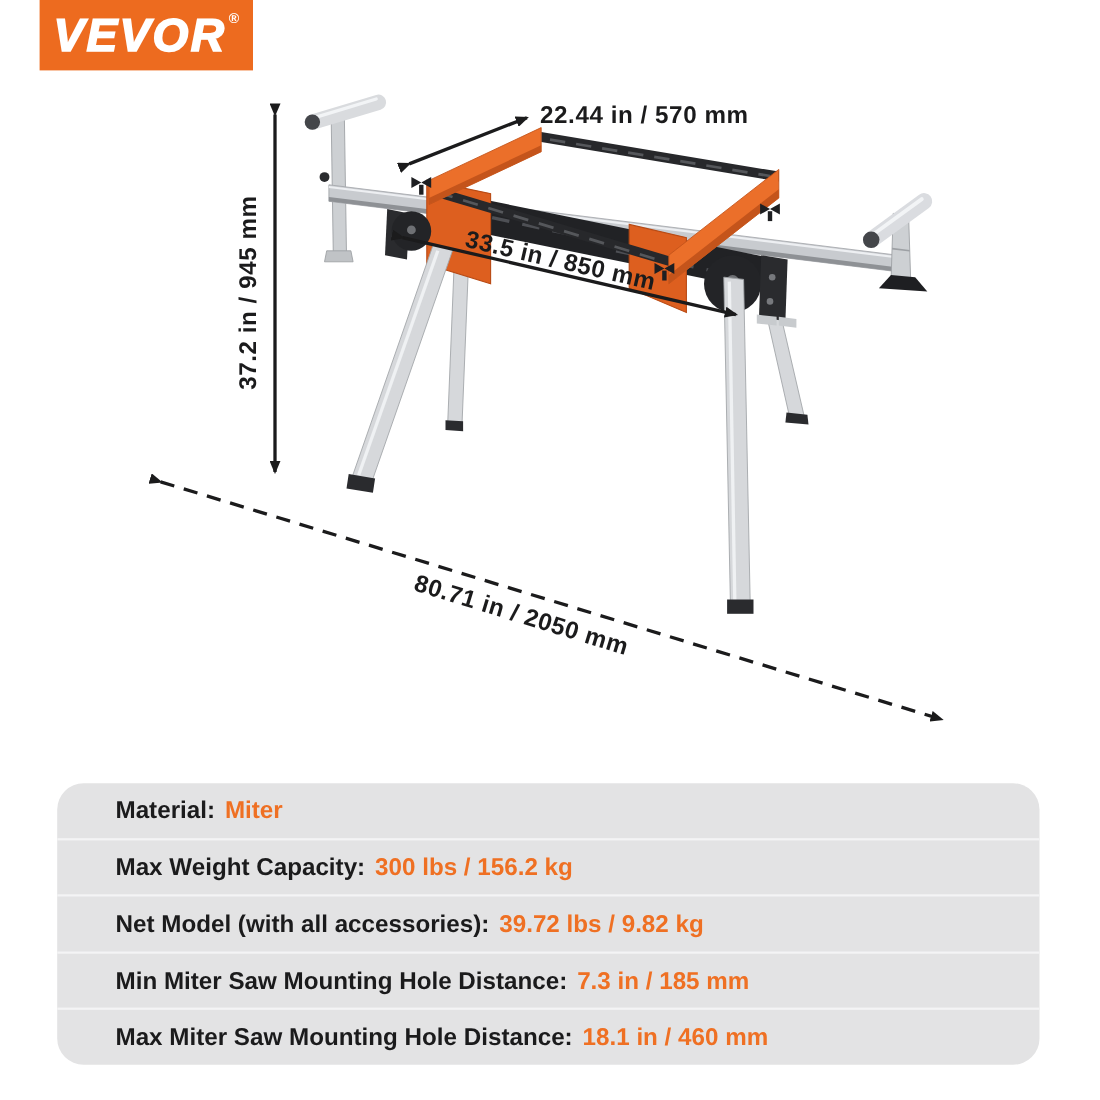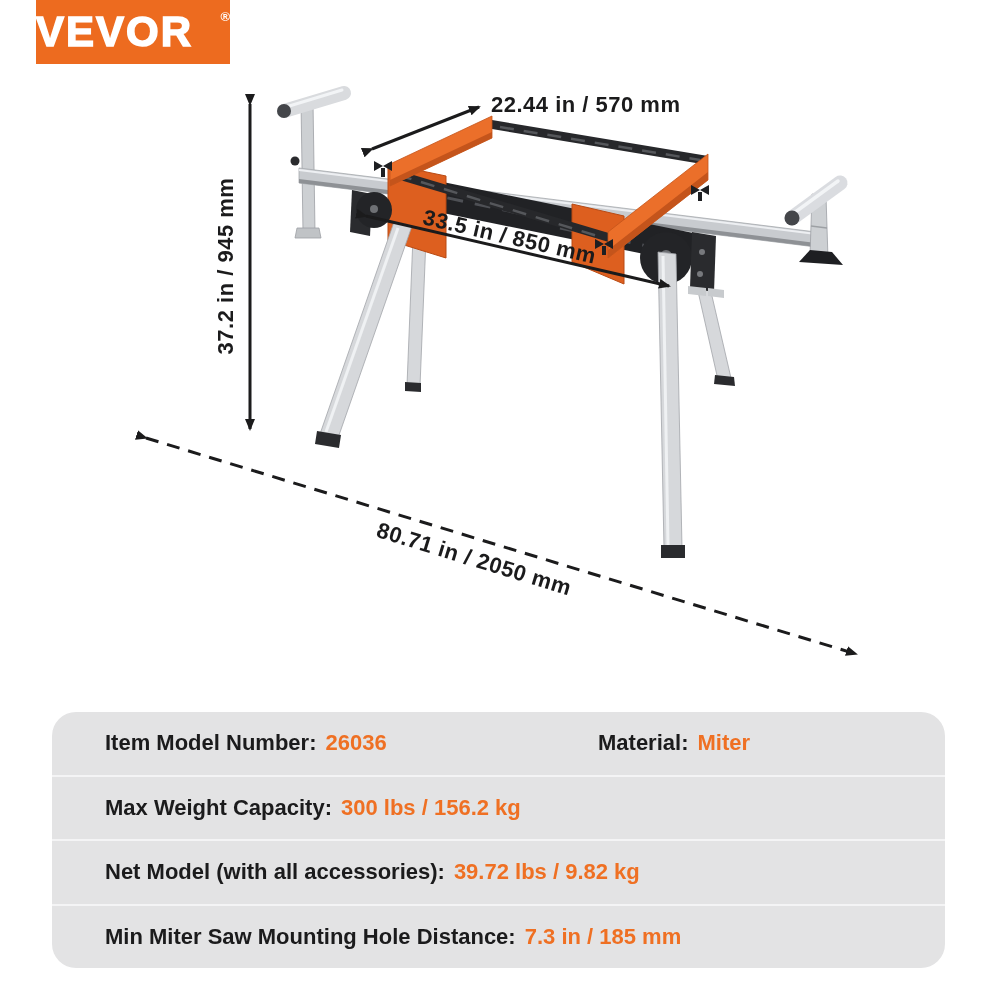--- a/index.html
+++ b/index.html
@@ -3,21 +3,21 @@
 <meta charset="utf-8">
 <style>
   html,body{margin:0;padding:0;}
   body{
     width:1000px;height:1000px;position:relative;background:#ffffff;
     font-family:"Liberation Sans","DejaVu Sans",sans-serif;overflow:hidden;
   }
   
   .logo{
     position:absolute;left:36px;top:0;width:194px;height:64px;
-    background:#ED6B1F;display:flex;align-items:center;justify-content:space-between;
+    background:#ED6B1F;display:flex;align-items:center;justify-content:center;font-style:italic;
   }
   .logo-text{
     color:#ffffff;font-size:42px;font-weight:900;letter-spacing:2px;
     -webkit-text-stroke:1.5px #ffffff;line-height:1;
   }
   .logo-reg{
     color:#ffffff;font-size:13px;font-weight:700;align-self:flex-start;
     margin-top:9px;margin-left:2px;-webkit-text-stroke:0;
   }
   
@@ -172,23 +172,20 @@
     <g>
       <line x1="146" y1="438" x2="856" y2="654" stroke="#1B1B1C" stroke-width="3" stroke-dasharray="13 9" marker-start="url(#ah)" marker-end="url(#ah)"></line>
       <text class="dim-text" text-anchor="middle" transform="rotate(17 472 566)" x="472" y="566">80.71 in / 2050 mm</text>
     </g>
   </g>
 </svg>
 
 <div class="panel">
 
   <div class="spec-row">
-    <div class="spec-pair first-col">
-      <span class="spec-label">Item Model Number:</span><span class="spec-value">26036</span>
-    </div>
     <div class="spec-pair">
       <span class="spec-label">Material:</span><span class="spec-value">Miter</span>
     </div>
   </div>
 
   <div class="spec-row">
     <div class="spec-pair">
       <span class="spec-label">Max Weight Capacity:</span><span class="spec-value">300 lbs / 156.2 kg</span>
     </div>
   </div>
@@ -198,14 +195,19 @@
       <span class="spec-label">Net Model (with all accessories):</span><span class="spec-value">39.72 lbs / 9.82 kg</span>
     </div>
   </div>
 
   <div class="spec-row">
     <div class="spec-pair">
       <span class="spec-label">Min Miter Saw Mounting Hole Distance:</span><span class="spec-value">7.3 in / 185 mm</span>
     </div>
   </div>
 
+  <div class="spec-row">
+    <div class="spec-pair">
+      <span class="spec-label">Max Miter Saw Mounting Hole Distance:</span><span class="spec-value">18.1 in / 460 mm</span>
+    </div>
+  </div>
 
 </div>
 
 </body></html>

